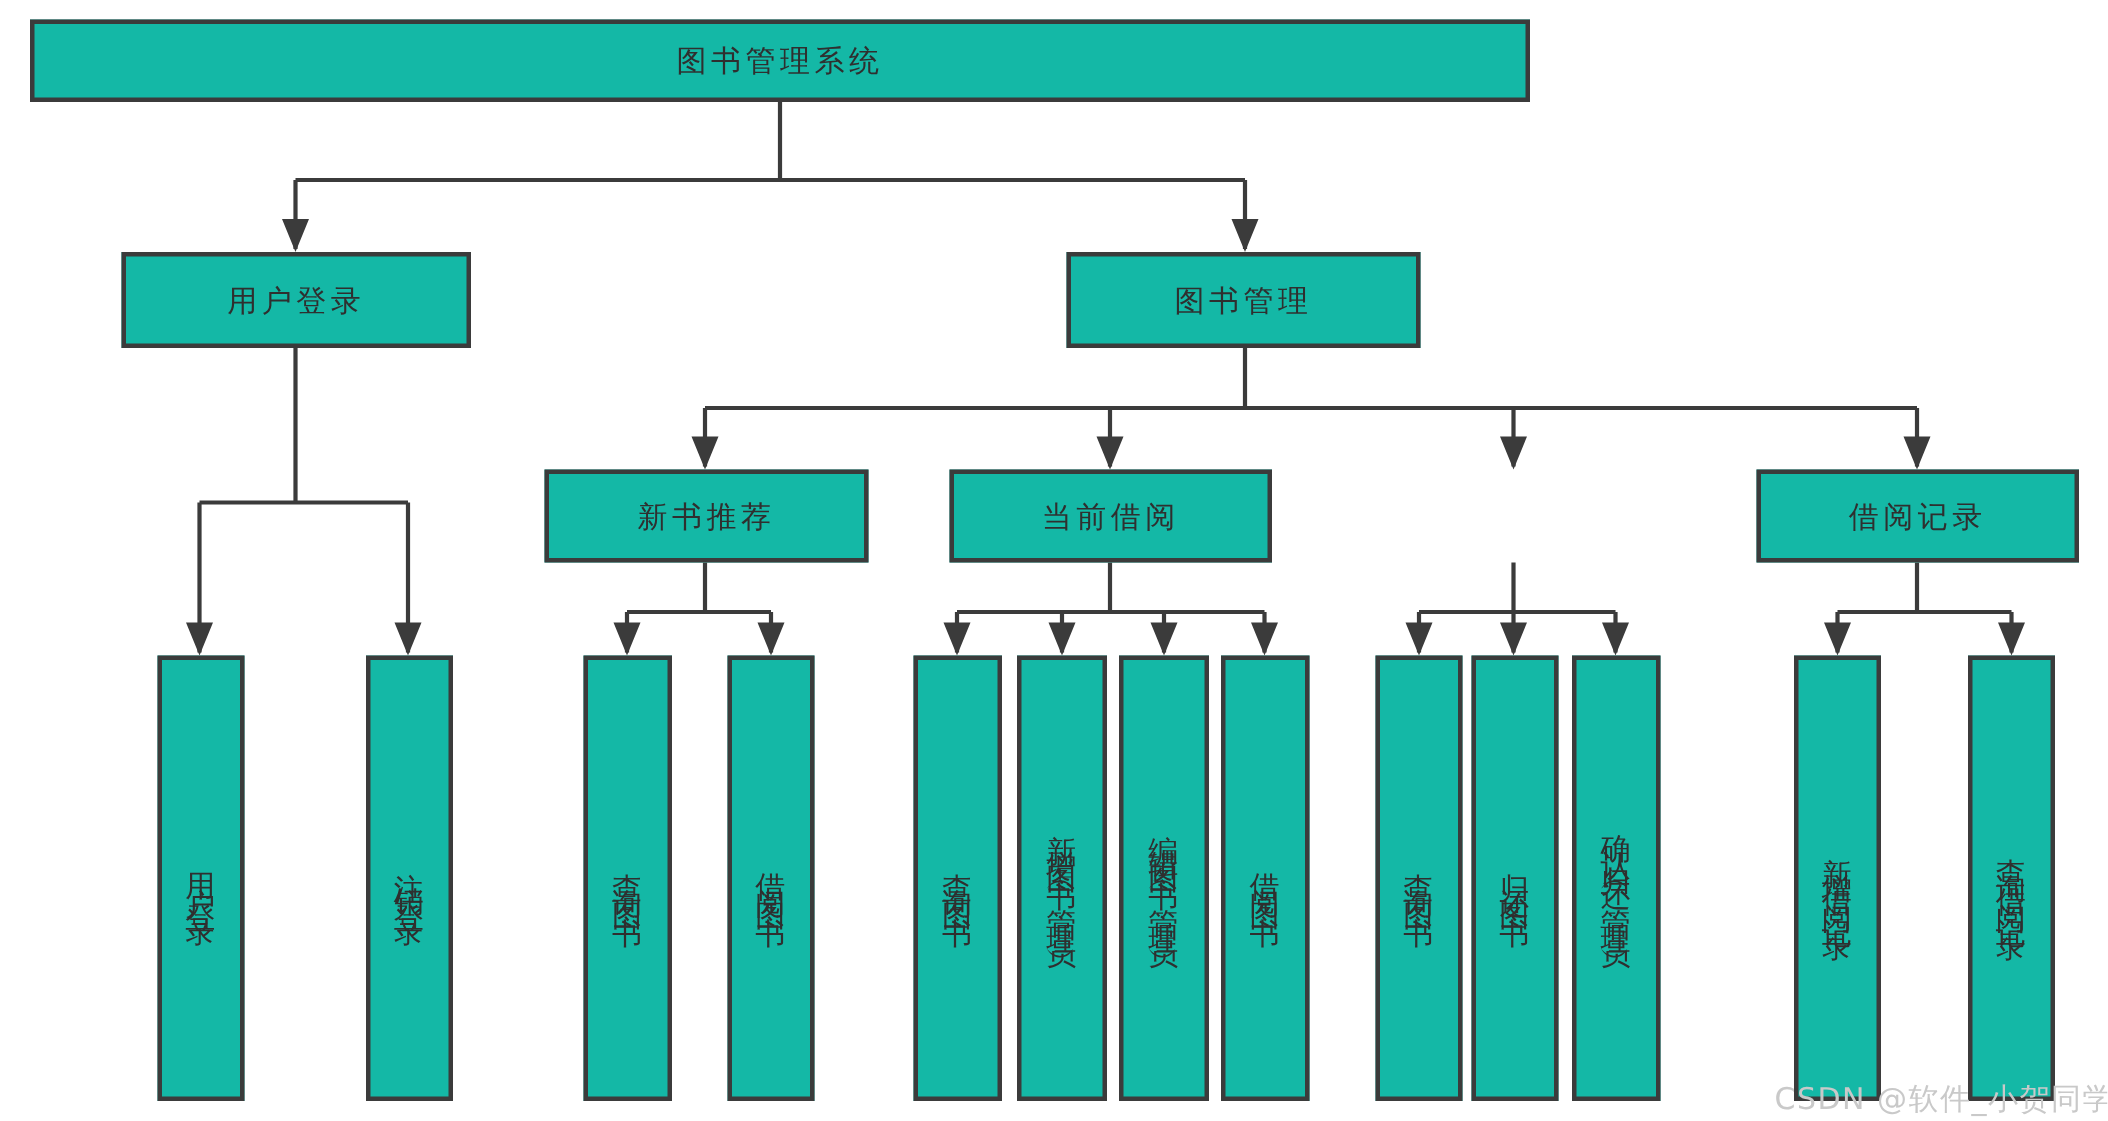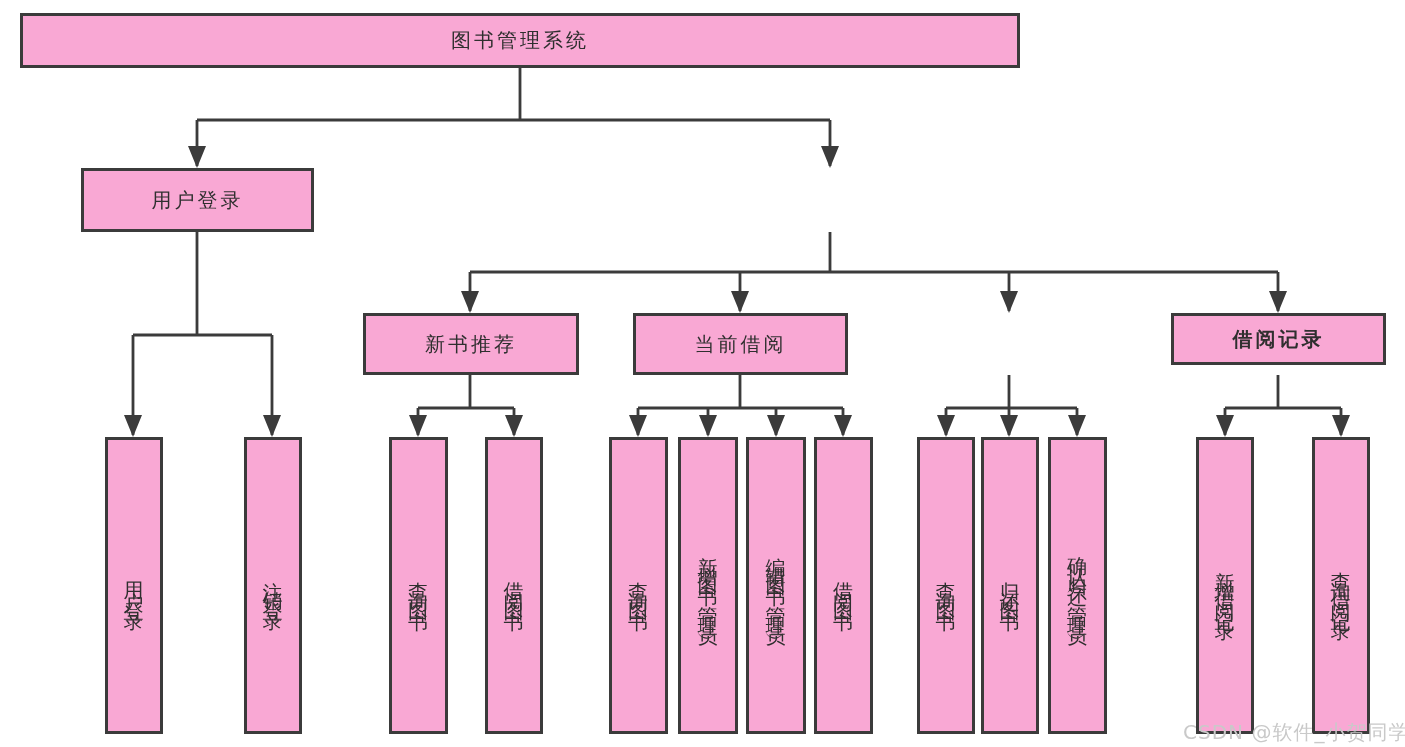--- a/index.html
+++ b/index.html
@@ -27,21 +27,21 @@
     stroke: #3b3b3b;
     stroke-width: 2.8;
   }
   .ah {
     fill: #3b3b3b;
     stroke: none;
   }
   .node {
     position: absolute;
     box-sizing: border-box;
-    background: #f9a8d4;
+    background: #14b8a6;
     border: 3px solid #3b3b3b;
     display: flex;
     align-items: center;
     justify-content: center;
     color: #2f2f2f;
   }
   .hnode {
     font-size: 20px;
     letter-spacing: 3px;
     white-space: nowrap;
@@ -107,28 +107,31 @@
       M1332 415 L1350 415 L1341 437 Z"></path>
   </svg>
 
   <div class="node hnode" style="left:20px; top:13px; width:1000px; height:55px;">
     <span>图书管理系统</span>
   </div>
 
   <div class="node hnode" style="left:81px; top:168px; width:233px; height:64px;">
     <span>用户登录</span>
   </div>
+  <div class="node hnode" style="left:711px; top:168px; width:236px; height:64px;">
+    <span>图书管理</span>
+  </div>
 
   <div class="node hnode" style="left:363px; top:313px; width:216px; height:62px;">
     <span>新书推荐</span>
   </div>
   <div class="node hnode" style="left:633px; top:313px; width:215px; height:62px;">
     <span>当前借阅</span>
   </div>
-  <div class="node hnode" style="left:1171px; top:313px; width:215px; height:52px;font-weight:bold;">
+  <div class="node hnode" style="left:1171px; top:313px; width:215px; height:62px;">
     <span>借阅记录</span>
   </div>
 
   <div class="node vnode" style="left:105px; top:437px; width:58px; height:297px;">
     <span>用户登录</span>
   </div>
   <div class="node vnode" style="left:244px; top:437px; width:58px; height:297px;">
     <span>注销登录</span>
   </div>
 

